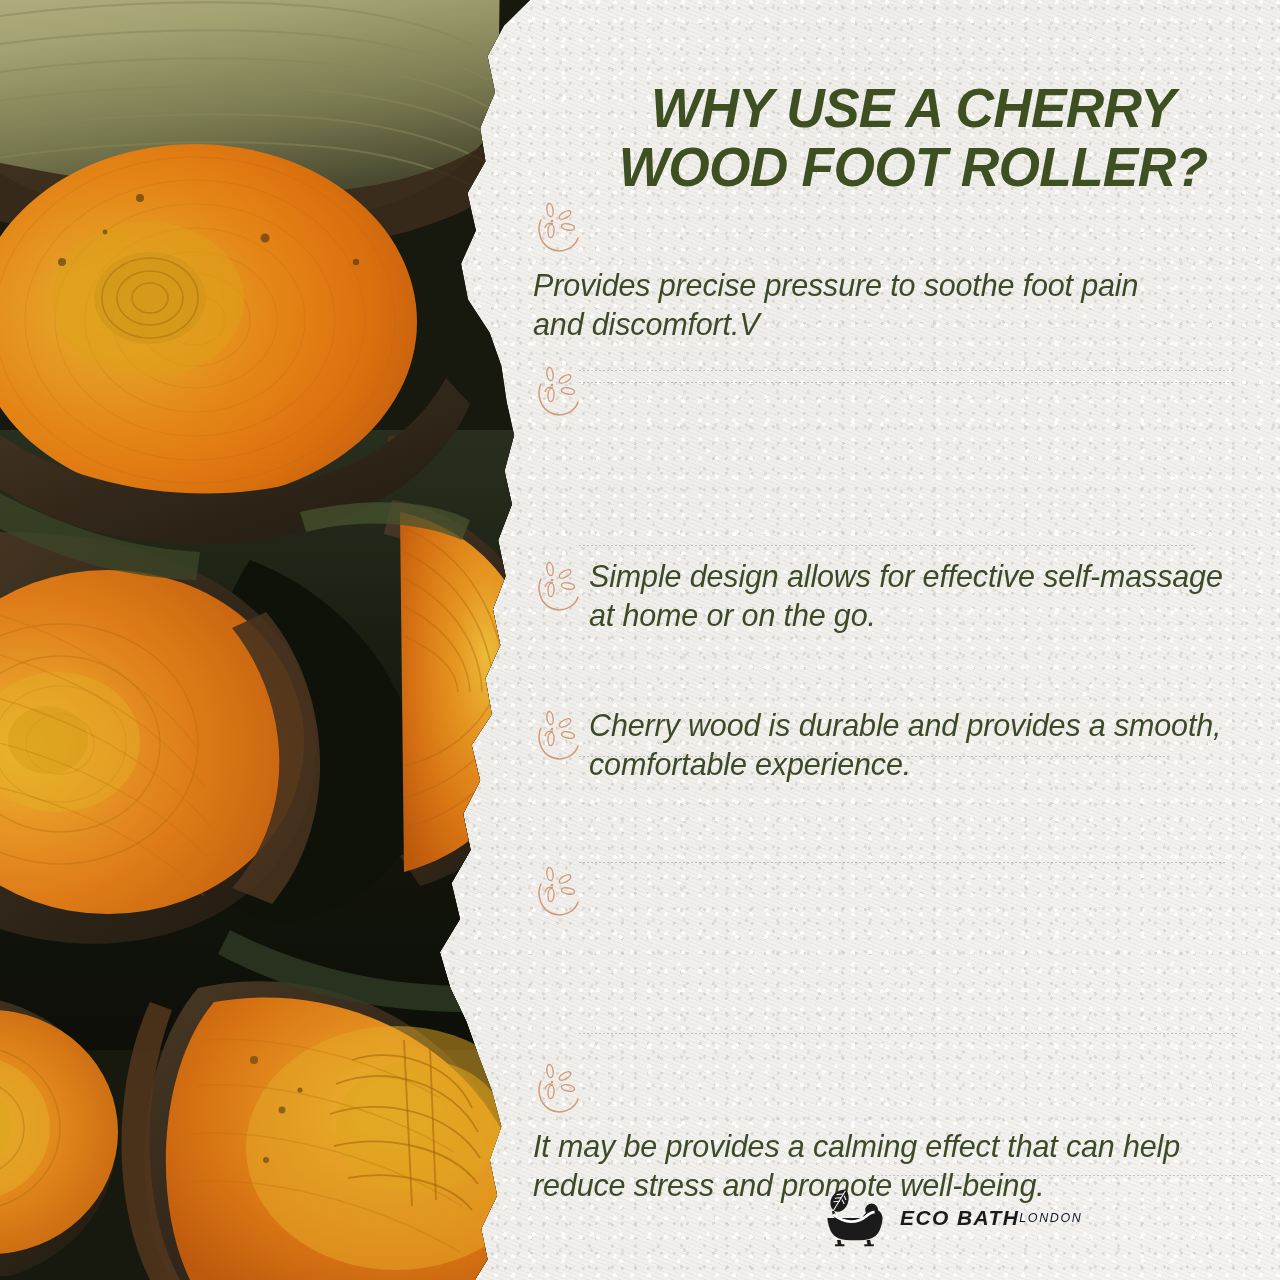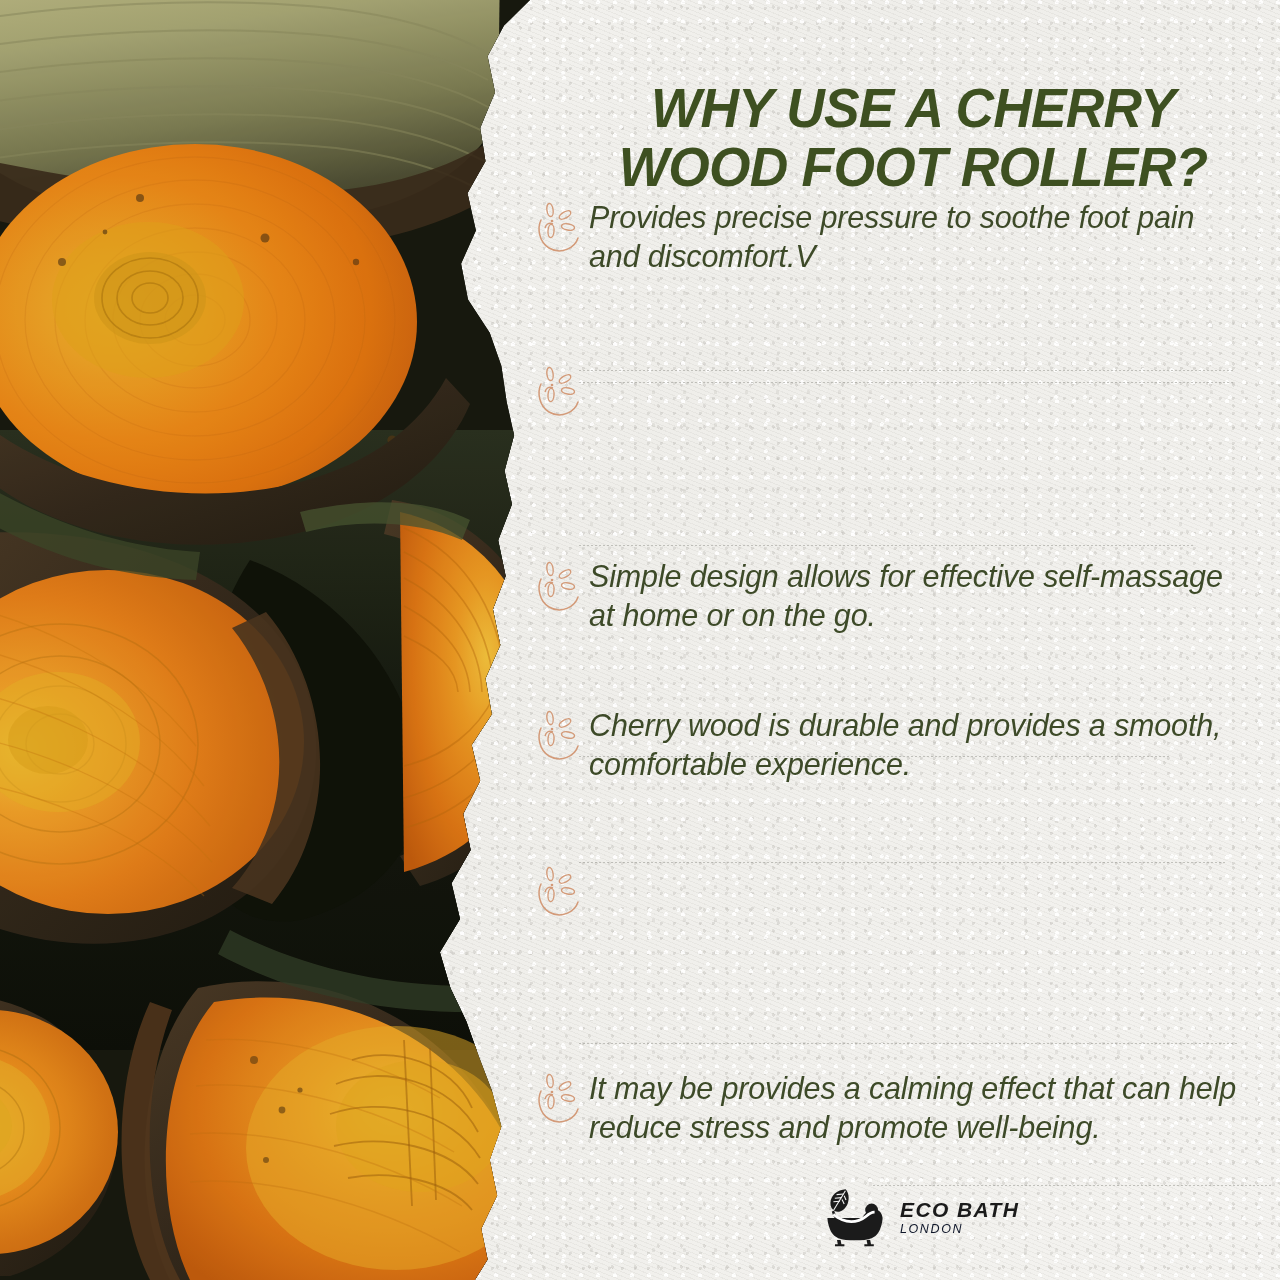--- a/index.html
+++ b/index.html
@@ -106,21 +106,21 @@
     opacity:.55;
   }
 
   
   .logo{
     position:absolute;left:824px;top:1186px;
     display:flex;align-items:center;gap:14px;
   }
   .logo-mark{width:62px;height:62px;}
   .logo-mark svg{display:block;width:62px;height:62px;}
-  .logo-text{display:flex;flex-direction:column;line-height:1;}
+  .logo-text{display:flex;flex-direction:row;align-items:center;line-height:1;}
   .logo-title{
     color:#1b1b1b;font-weight:700;font-size:21px;letter-spacing:1.4px;
   }
   .logo-sub{
     color:#0f172a;font-weight:400;font-size:12.5px;letter-spacing:1.6px;margin-top:3px;
   }
 </style>
 </head>
 <body>
 
@@ -307,21 +307,21 @@
       </g>
 
       <rect x="0" y="0" width="530" height="1280" fill="#2a1a05" opacity=".05"></rect>
     </svg>
   </div>
 
   <h1 class="headline">WHY USE A CHERRY WOOD FOOT ROLLER?</h1>
 
   <div class="bullets">
 
-    <div class="bullet" style="height:128px;">
+    <div class="bullet" style="height:128px;flex-direction:column;">
       <span class="bullet-icon">
         <svg viewBox="0 0 46 54" xmlns="http://www.w3.org/2000/svg">
           <g fill="none" stroke="#d39a78" stroke-width="1.5" stroke-linecap="round">
             <path d="M6 18 C2 26 4 40 14 46 C26 53 40 46 43 36"></path>
           </g>
           <g fill="none" stroke="#d39a78" stroke-width="1.4">
             <ellipse cx="15" cy="8" rx="3.1" ry="6.6" transform="rotate(-8 15 8)"></ellipse>
             <ellipse cx="30" cy="13" rx="6.4" ry="3.1" transform="rotate(-30 30 13)"></ellipse>
             <ellipse cx="33" cy="25" rx="6.6" ry="3.1" transform="rotate(10 33 25)"></ellipse>
             <ellipse cx="16" cy="29" rx="3.0" ry="6.6" transform="rotate(4 16 29)"></ellipse>
@@ -405,21 +405,21 @@
             <ellipse cx="33" cy="25" rx="6.6" ry="3.1" transform="rotate(10 33 25)"></ellipse>
             <ellipse cx="16" cy="29" rx="3.0" ry="6.6" transform="rotate(4 16 29)"></ellipse>
             <path d="M18 22 C14 20 11 22 10 26"></path>
             <circle cx="17" cy="19" r="1.3" fill="#d39a78" stroke="none"></circle>
           </g>
         </svg>
       </span>
       <div class="rule" style="top:2px;right:16px;"></div>
     </div>
 
-    <div class="bullet" style="height:170px;margin-top:40px;">
+    <div class="bullet" style="height:170px;margin-top:30px;flex-direction:column;">
       <span class="bullet-icon">
         <svg viewBox="0 0 46 54" xmlns="http://www.w3.org/2000/svg">
           <g fill="none" stroke="#d39a78" stroke-width="1.5" stroke-linecap="round">
             <path d="M6 18 C2 26 4 40 14 46 C26 53 40 46 43 36"></path>
           </g>
           <g fill="none" stroke="#d39a78" stroke-width="1.4">
             <ellipse cx="15" cy="8" rx="3.1" ry="6.6" transform="rotate(-8 15 8)"></ellipse>
             <ellipse cx="30" cy="13" rx="6.4" ry="3.1" transform="rotate(-30 30 13)"></ellipse>
             <ellipse cx="33" cy="25" rx="6.6" ry="3.1" transform="rotate(10 33 25)"></ellipse>
             <ellipse cx="16" cy="29" rx="3.0" ry="6.6" transform="rotate(4 16 29)"></ellipse>

